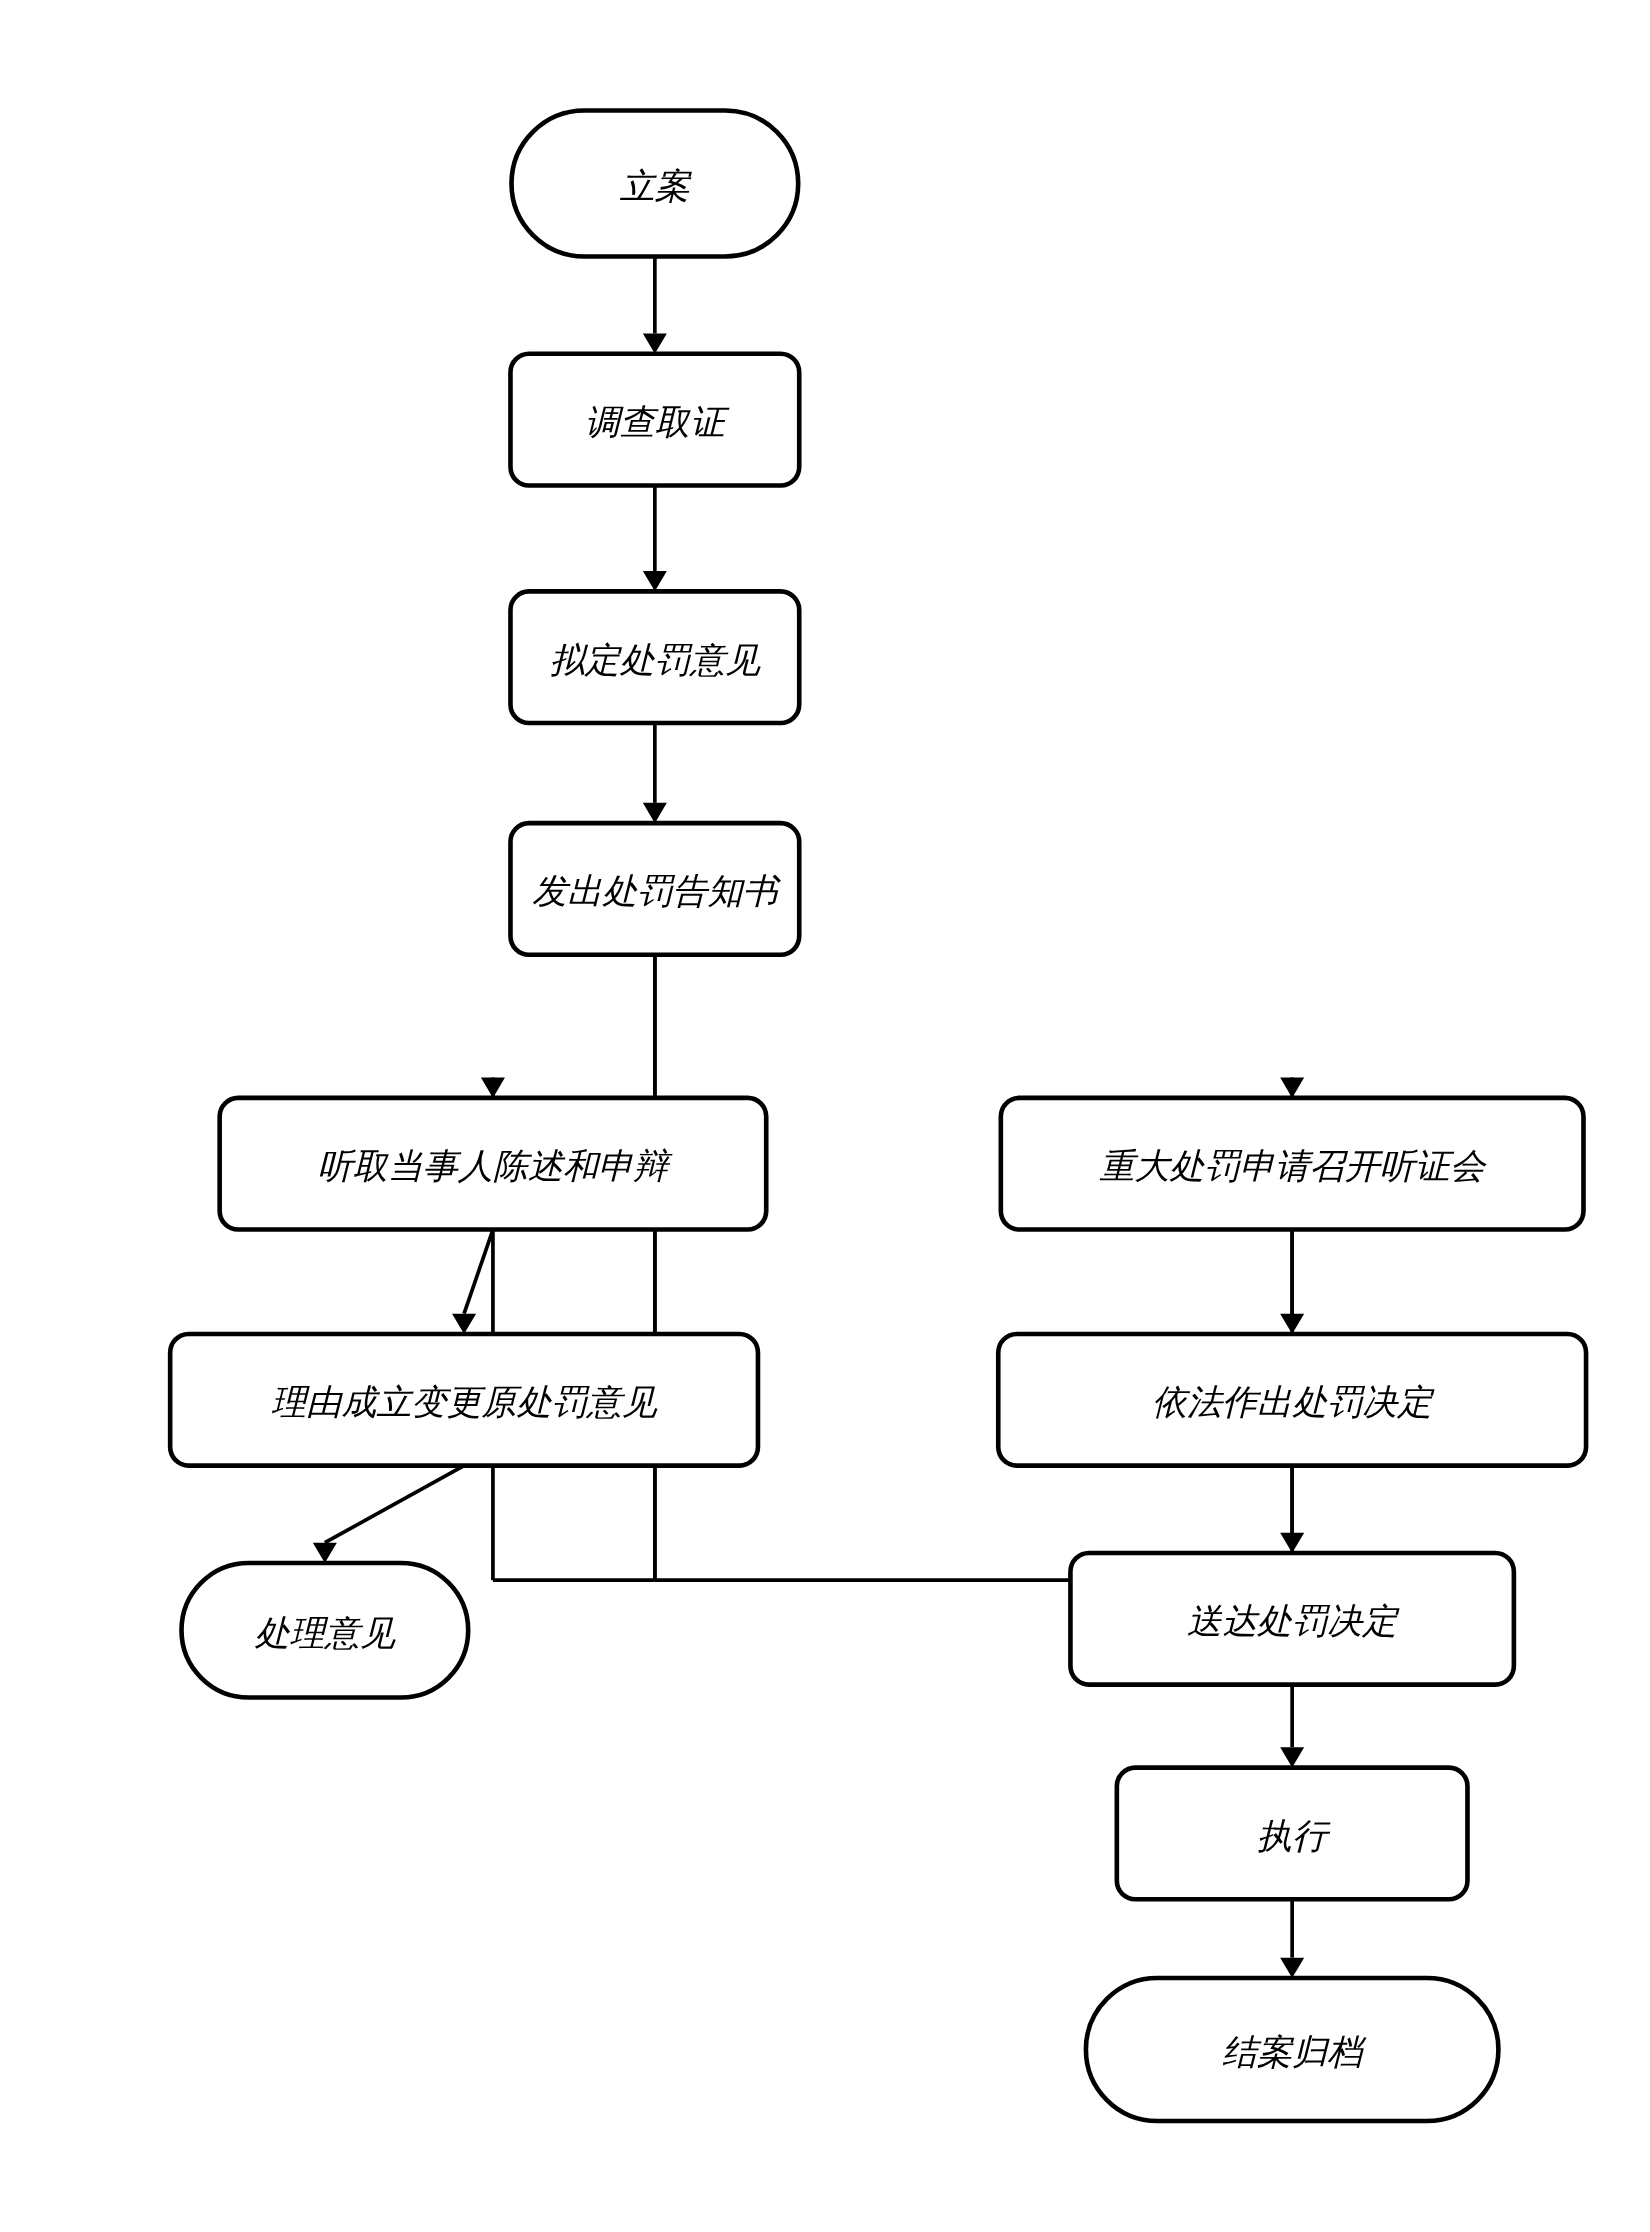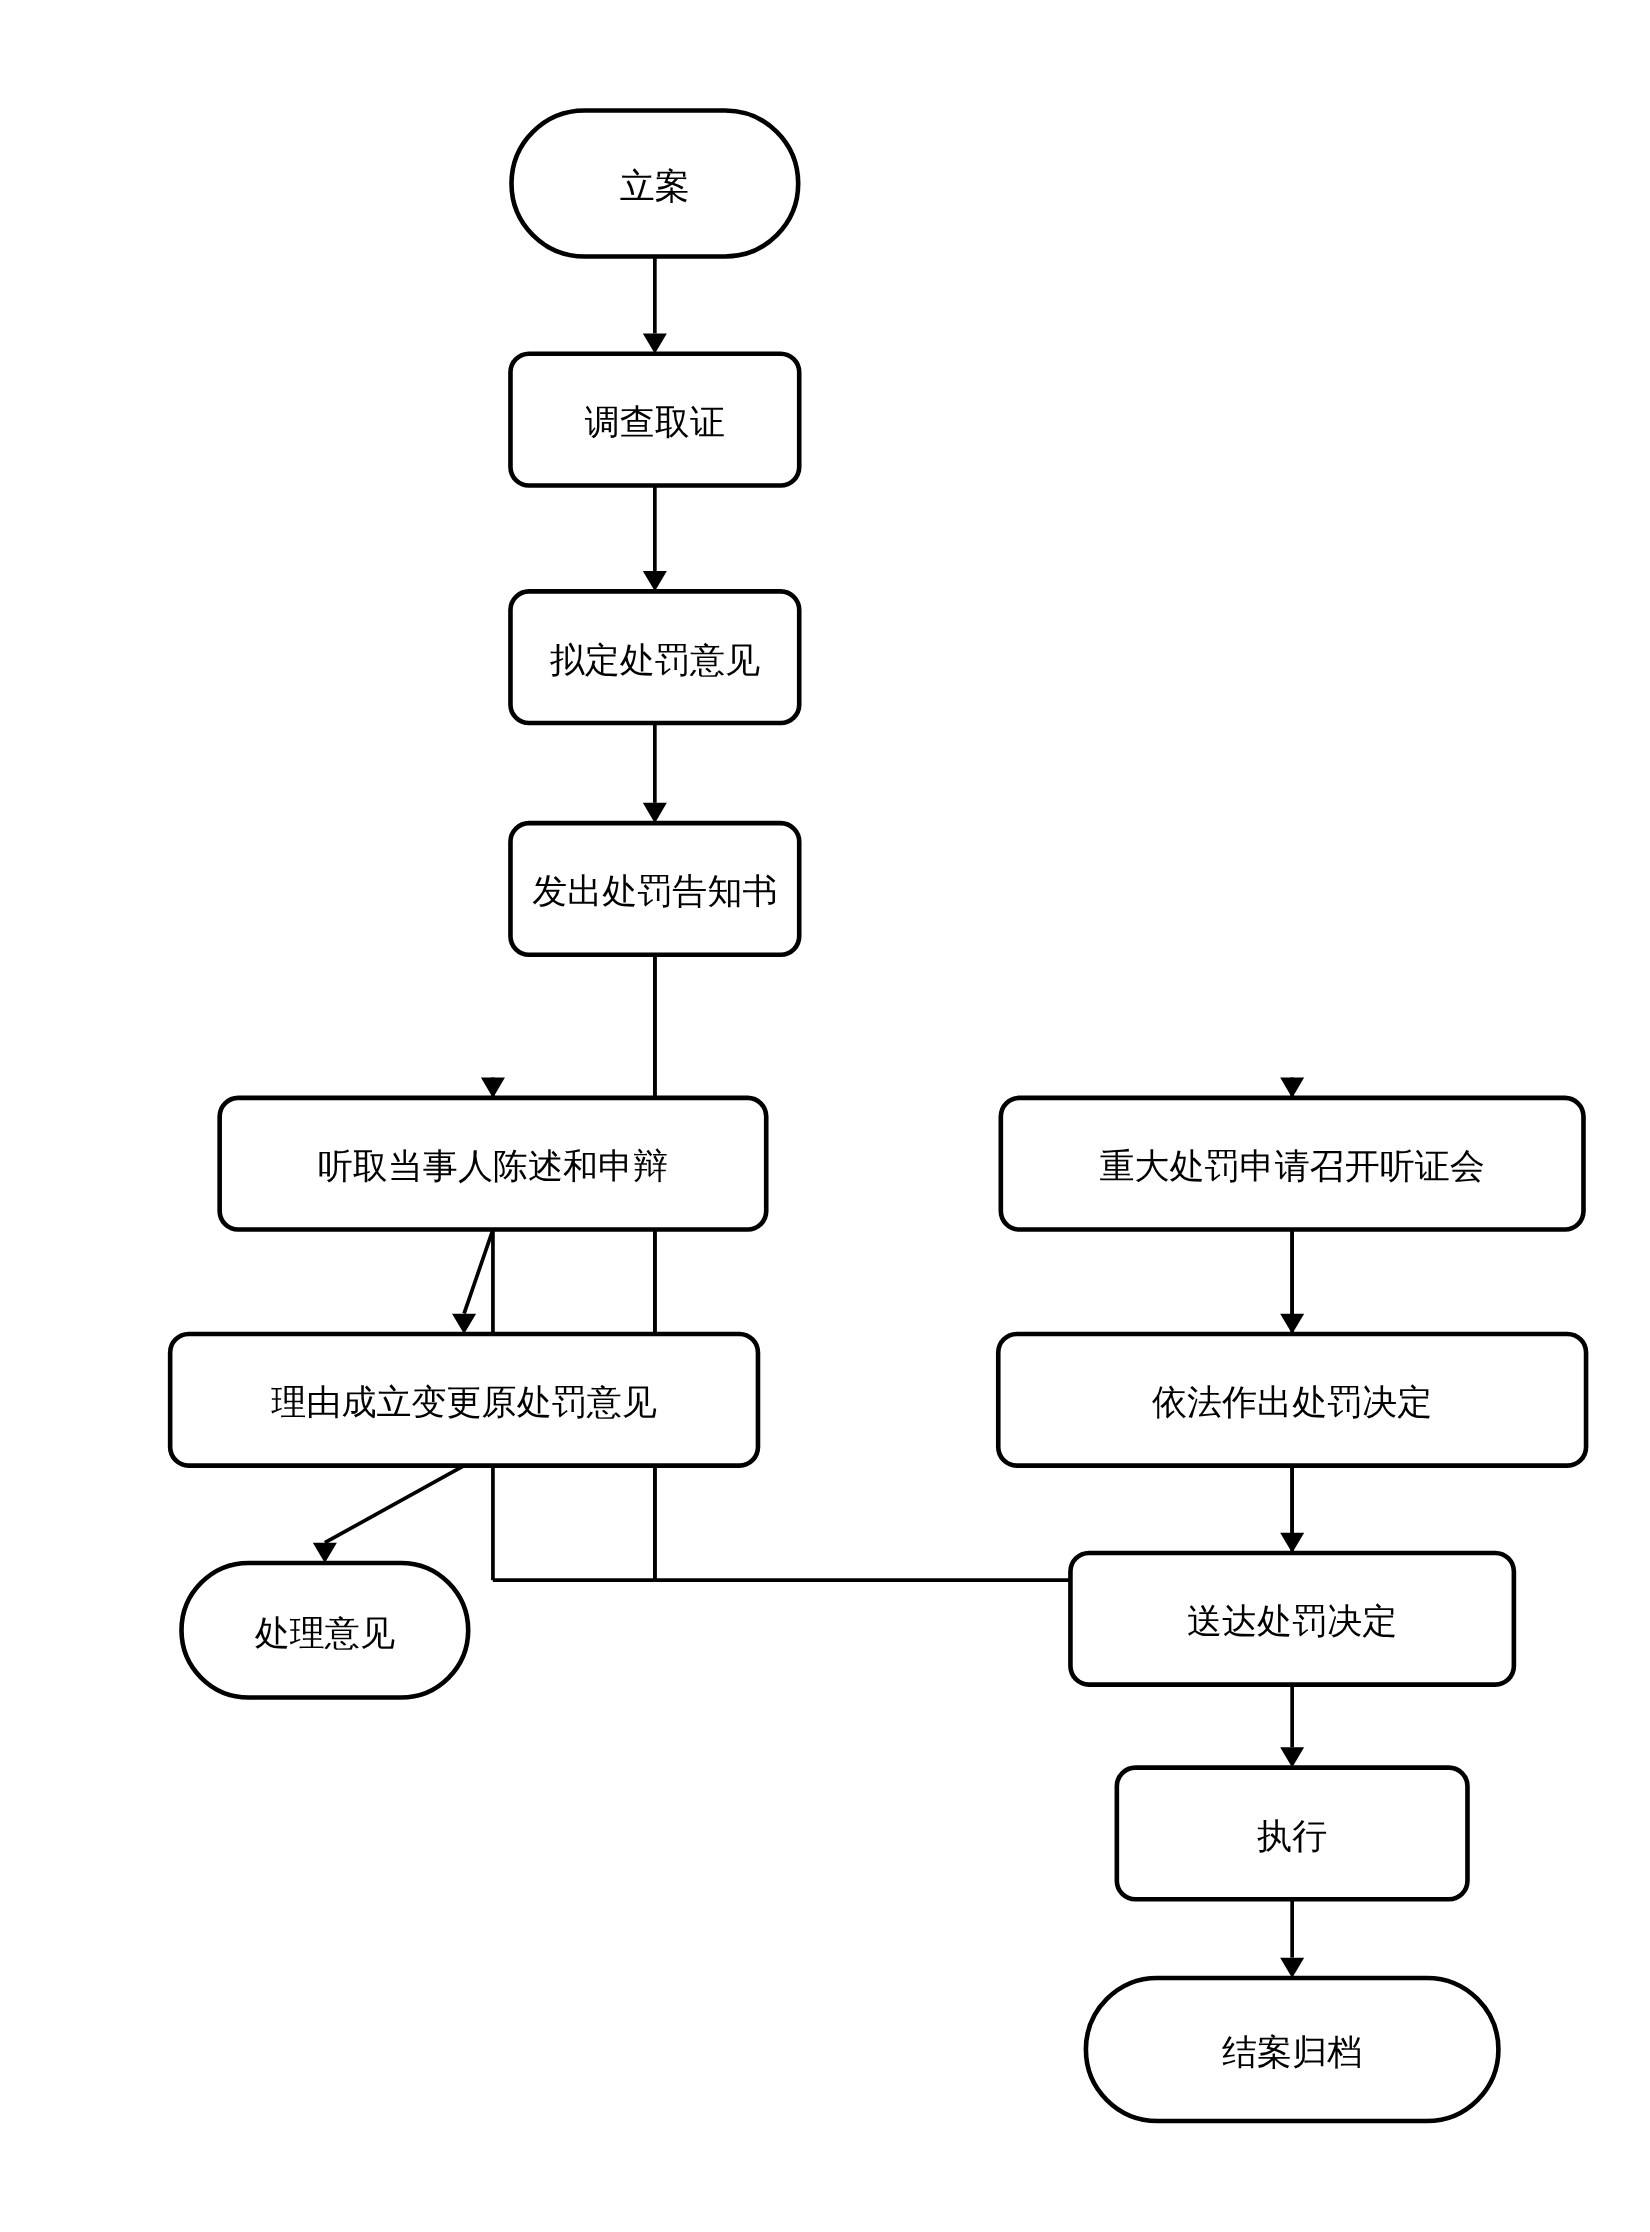--- a/index.html
+++ b/index.html
@@ -11,20 +11,21 @@
     width: 1650px;
     height: 2233px;
     font-family: "DejaVu Sans", "Liberation Sans", sans-serif;
     overflow: hidden;
   }
   #flow-root {
     position: relative;
     width: 1326px;
     height: 2233px;
     background: #ffffff;
+    font-style: italic;
   }
   svg#flow-svg {
     position: absolute;
     top: 0;
     left: 0;
     width: 1650px;
     height: 2233px;
     display: block;
   }
   .node-shape {

